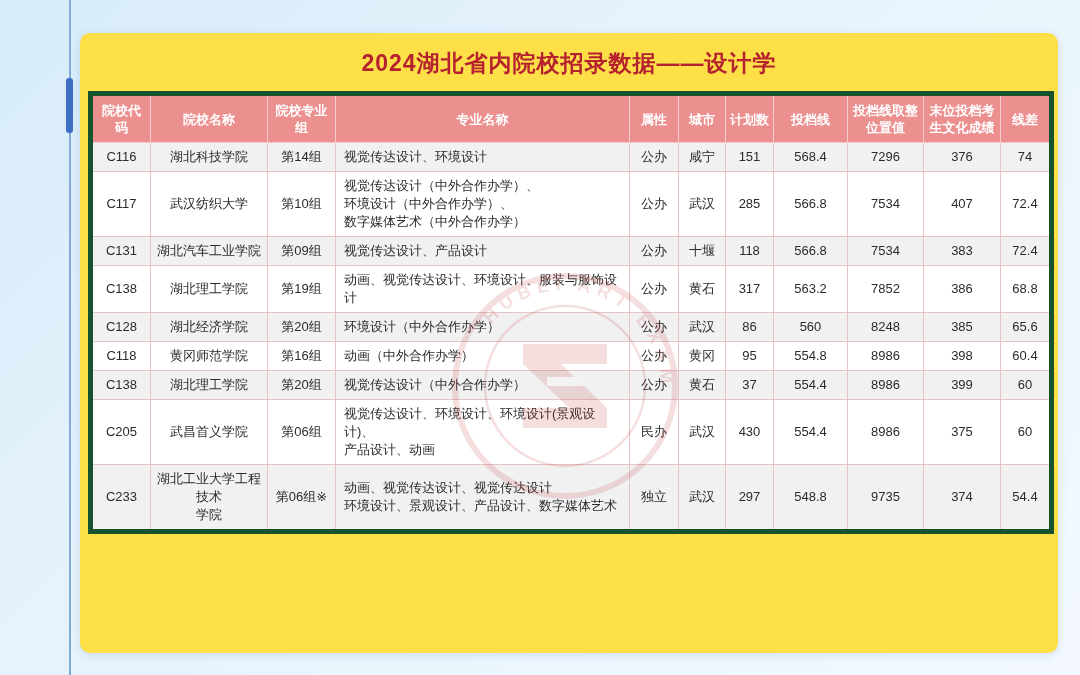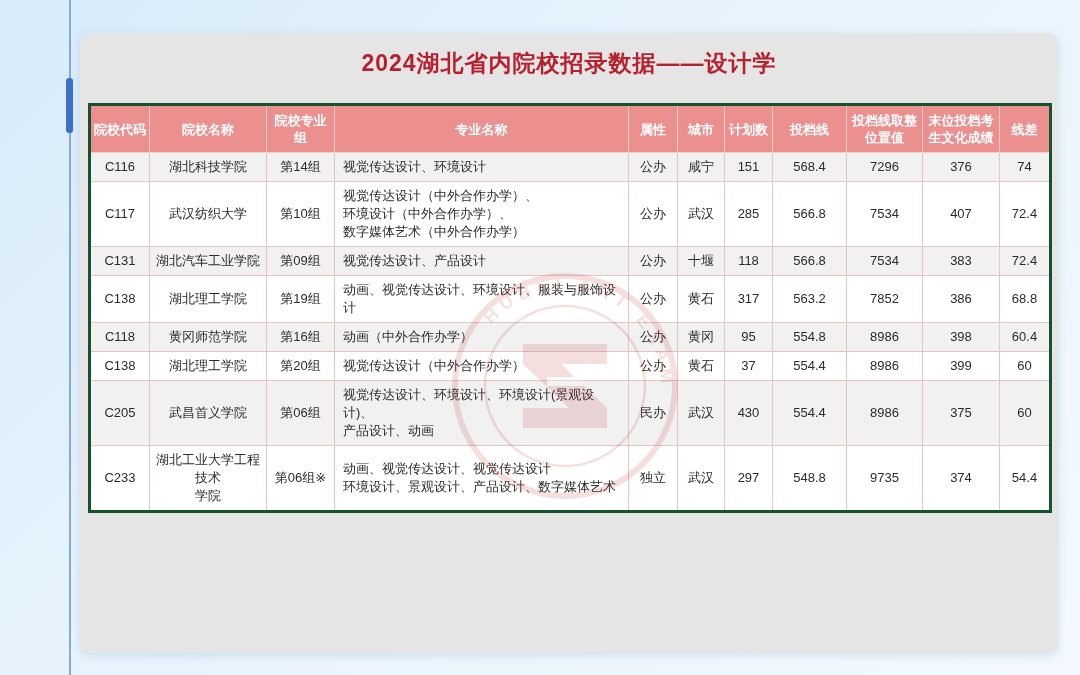--- a/index.html
+++ b/index.html
@@ -4,28 +4,28 @@
 <style>
   * { margin:0; padding:0; box-sizing:border-box; }
   html,body { width:1080px; height:675px; overflow:hidden;
     font-family:"Liberation Sans","DejaVu Sans",sans-serif; }
   body { background:linear-gradient(135deg,#d7ebf9 0%,#e6f3fc 40%,#f3f9fe 100%); position:relative; }
 
   .v-line { position:absolute; left:69px; top:0; width:2px; height:675px; background:#84abd8; }
   .scroll-thumb { position:absolute; left:66px; top:78px; width:7px; height:55px; background:#3e6fc6; border-radius:3px; }
 
   .card { position:absolute; left:80px; top:33px; width:978px; height:620px;
-    background:#e5e5e5; border-radius:10px; box-shadow:0 2px 8px rgba(120,150,190,.25);
+    background:#fde047; border-radius:10px; box-shadow:0 2px 8px rgba(120,150,190,.25);
     padding:0 8px; overflow:hidden; }
 
   .title { text-align:center; color:#b5212e; font-weight:bold; font-size:23px;
     padding:15px 0 12px; letter-spacing:1px; }
 
-  table { border-collapse:collapse; table-layout:fixed; width:961px; margin:12px auto;
-    border:3px solid #14532d; }
+  table { border-collapse:collapse; table-layout:fixed; width:961px; margin:0 auto;
+    border:5px solid #14532d; }
   th { background:#ec8f8f; color:#ffffff; font-weight:bold; font-size:13px;
     border:1px solid rgba(255,255,255,.55); padding:6px 3px; line-height:17px; height:48px; }
   td { font-size:13px; color:#2b2b2b; border:1px solid #e8c3c3; padding:5px 4px;
     text-align:center; line-height:18px; white-space:pre-line; background:#ffffff; }
   tbody tr:nth-child(odd) td { background:#f1f1f2; }
   td.col-majors { text-align:left; padding-left:8px; }
 
   .watermark { position:absolute; left:368px; top:236px; width:234px; height:234px;
     opacity:.16; pointer-events:none; }
 </style>
@@ -116,20 +116,33 @@
           <td class="col-majors">动画、视觉传达设计、环境设计、服装与服饰设计</td>
           <td>公办</td>
           <td>黄石</td>
           <td>317</td>
           <td>563.2</td>
           <td>7852</td>
           <td>386</td>
           <td>68.8</td>
         </tr>
         <tr>
+          <td>C128</td>
+          <td>湖北经济学院</td>
+          <td>第20组</td>
+          <td class="col-majors">环境设计（中外合作办学）</td>
+          <td>公办</td>
+          <td>武汉</td>
+          <td>86</td>
+          <td>560</td>
+          <td>8248</td>
+          <td>385</td>
+          <td>65.6</td>
+        </tr>
+        <tr>
           <td>C118</td>
           <td>黄冈师范学院</td>
           <td>第16组</td>
           <td class="col-majors">动画（中外合作办学）</td>
           <td>公办</td>
           <td>黄冈</td>
           <td>95</td>
           <td>554.8</td>
           <td>8986</td>
           <td>398</td>

